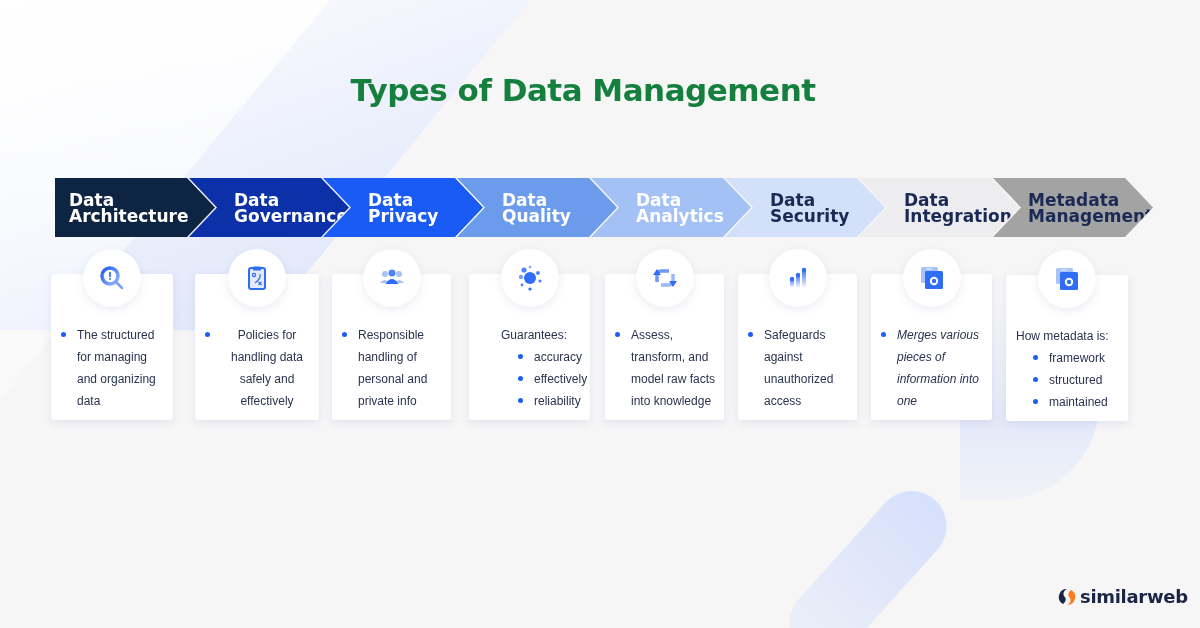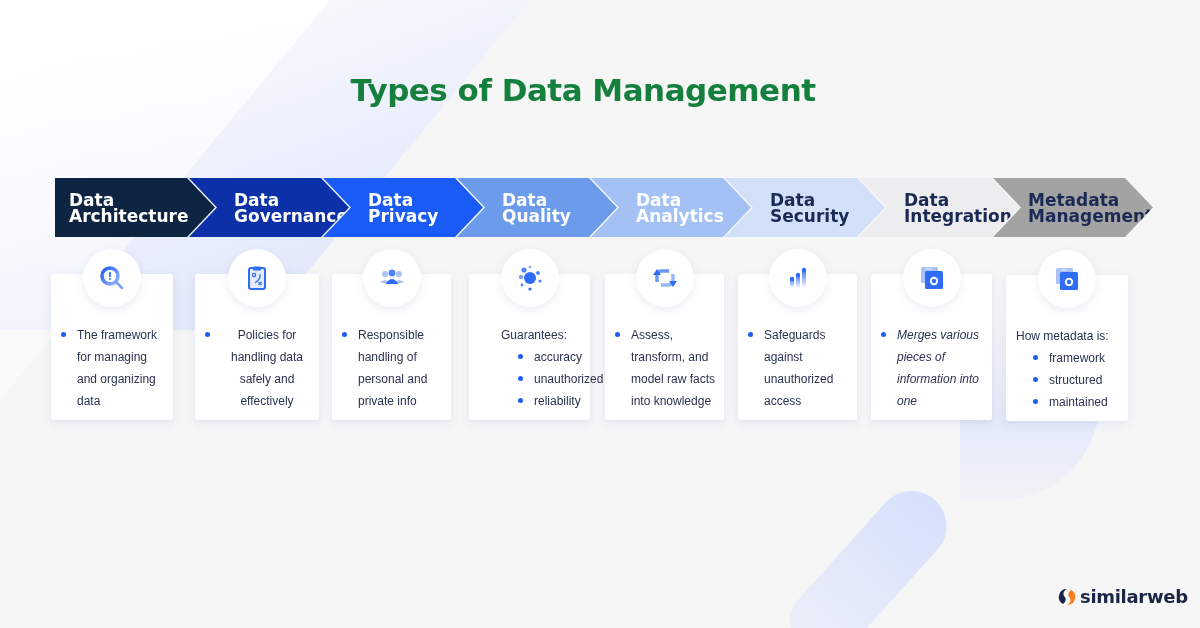--- a/index.html
+++ b/index.html
@@ -147,21 +147,21 @@
               <stop offset="1" stop-color="#9bb8f8"></stop>
             </linearGradient>
           </defs>
         <circle cx="12" cy="12" r="8" fill="none" stroke="url(#g1)" stroke-width="3.5"></circle>
         <line x1="18" y1="18" x2="24" y2="24" stroke="#7aa0f5" stroke-width="2.5" stroke-linecap="round"></line>
         <rect x="11.2" y="8" width="1.6" height="5" fill="#1d5cf5"></rect>
         <circle cx="12" cy="15" r="0.9" fill="#1d5cf5"></circle>
       </svg>
     </div>
     <div class="card-body">
-      <div class="bullet">The framework for managing and organizing data</div>
+      <div class="bullet">The structured for managing and organizing data</div>
     </div>
   </div>
 
   <div class="card" style="left:195px; width:124px;text-align:center;">
     <div class="icon-circle">
       <svg viewBox="0 0 28 28">
         <rect x="6" y="4" width="16" height="21" rx="2" fill="#e3ebfd" stroke="#2f6df6" stroke-width="2"></rect>
         <rect x="10" y="2.5" width="8" height="4" rx="1" fill="#2f6df6"></rect>
         <circle cx="11" cy="11" r="1.6" fill="none" stroke="#2f6df6" stroke-width="1.2"></circle>
         <path d="M17 10 Q18 15 12 19" fill="none" stroke="#2f6df6" stroke-width="1.2"></path>
@@ -198,21 +198,21 @@
         <circle cx="22" cy="9" r="2" fill="#4f86f7"></circle>
         <circle cx="24" cy="17" r="1.6" fill="#4f86f7"></circle>
         <circle cx="14" cy="25" r="1.6" fill="#2f6df6"></circle>
         <circle cx="6" cy="21" r="1.4" fill="#4f86f7"></circle>
         <circle cx="14" cy="3" r="1.3" fill="#7aa0f5"></circle>
       </svg>
     </div>
     <div class="card-body" style="left:8px;margin-left:24px;">
       <div>Guarantees:</div>
       <div class="bullet sub">accuracy</div>
-      <div class="bullet sub">unauthorized</div>
+      <div class="bullet sub">effectively</div>
       <div class="bullet sub">reliability</div>
     </div>
   </div>
 
   <div class="card" style="left:605px; width:119px;">
     <div class="icon-circle">
       <svg viewBox="0 0 28 28">
         <path d="M6 18 V11 a4 4 0 0 1 4 -4 H18" fill="none" stroke="#6f97f5" stroke-width="3.5"></path>
         <path d="M22 10 V17 a4 4 0 0 1 -4 4 H10" fill="none" stroke="#9bb8f8" stroke-width="3.5"></path>
         <path d="M2 11 L6 5 L10 11 z" fill="#2f6df6"></path>

